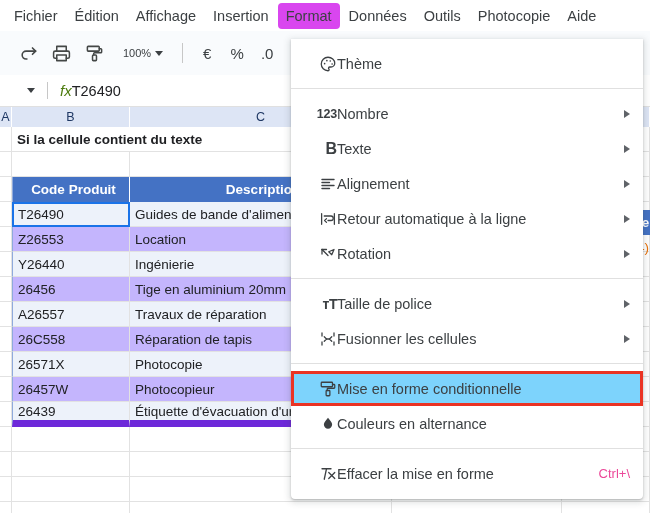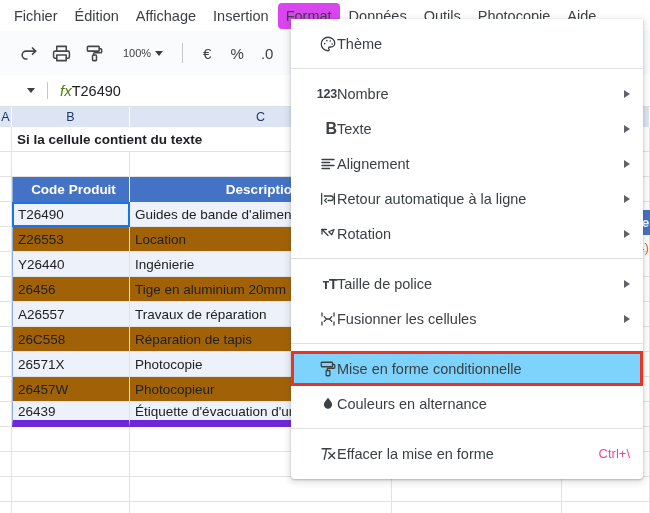--- a/index.html
+++ b/index.html
@@ -101,40 +101,40 @@
   .cell.cc { width: 262px; }
   .cell.cd { width: 170px; }
   .cell.ce { width: 88px; }
   .cell.note { font-weight: bold; font-size: 13.5px; border-right: none; width: 380px; }
 
   .tbl-hdr {
     background: #4472c4; color: #ffffff; font-weight: bold;
     justify-content: center; border-right: 1px solid #ffffff;
     border-bottom: none; font-size: 13.5px;
   }
-  .band-a { background: #a16207; }
+  .band-a { background: #c4b5fd; }
   .band-b { background: #edf2fa; }
   .selected {
     outline: 2px solid #1a73e8; outline-offset: -2px;
     position: relative; z-index: 3;
   }
   .tbl-left { border-left: 1px solid #8faadc; }
   .tbl-bottom-edge { border-bottom: 7px solid #6d28d9; }
 
   
   .rightstrip { position: absolute; top: 0; left: 636px; width: 14px; height: 406px; }
   .rs-hdr { position: absolute; top: 103px; left: 0; width: 14px; height: 25px;
             background: #4472c4; color: #fff; font-weight: bold; font-size: 13.5px;
             display: flex; align-items: center; padding-left: 2px; }
   .rs-val { position: absolute; top: 128px; left: 0; width: 14px; height: 25px;
             color: #e8710a; font-size: 13.5px; display: flex; align-items: center; padding-left: 1px; }
 
   
   .dropdown {
-    position: absolute; top: 19px; left: 291px; width: 352px;
+    position: absolute; top: 39px; left: 291px; width: 352px;
     background: #ffffff;
     border-radius: 0 0 4px 4px;
     box-shadow: 0 2px 6px 2px rgba(60,64,67,.15), 0 1px 2px rgba(60,64,67,.3);
     padding: 7px 0 8px 0;
     z-index: 20;
   }
   .mi {
     position: relative; display: flex; align-items: center;
     height: 35px; padding: 0 13px 0 0;
   }

